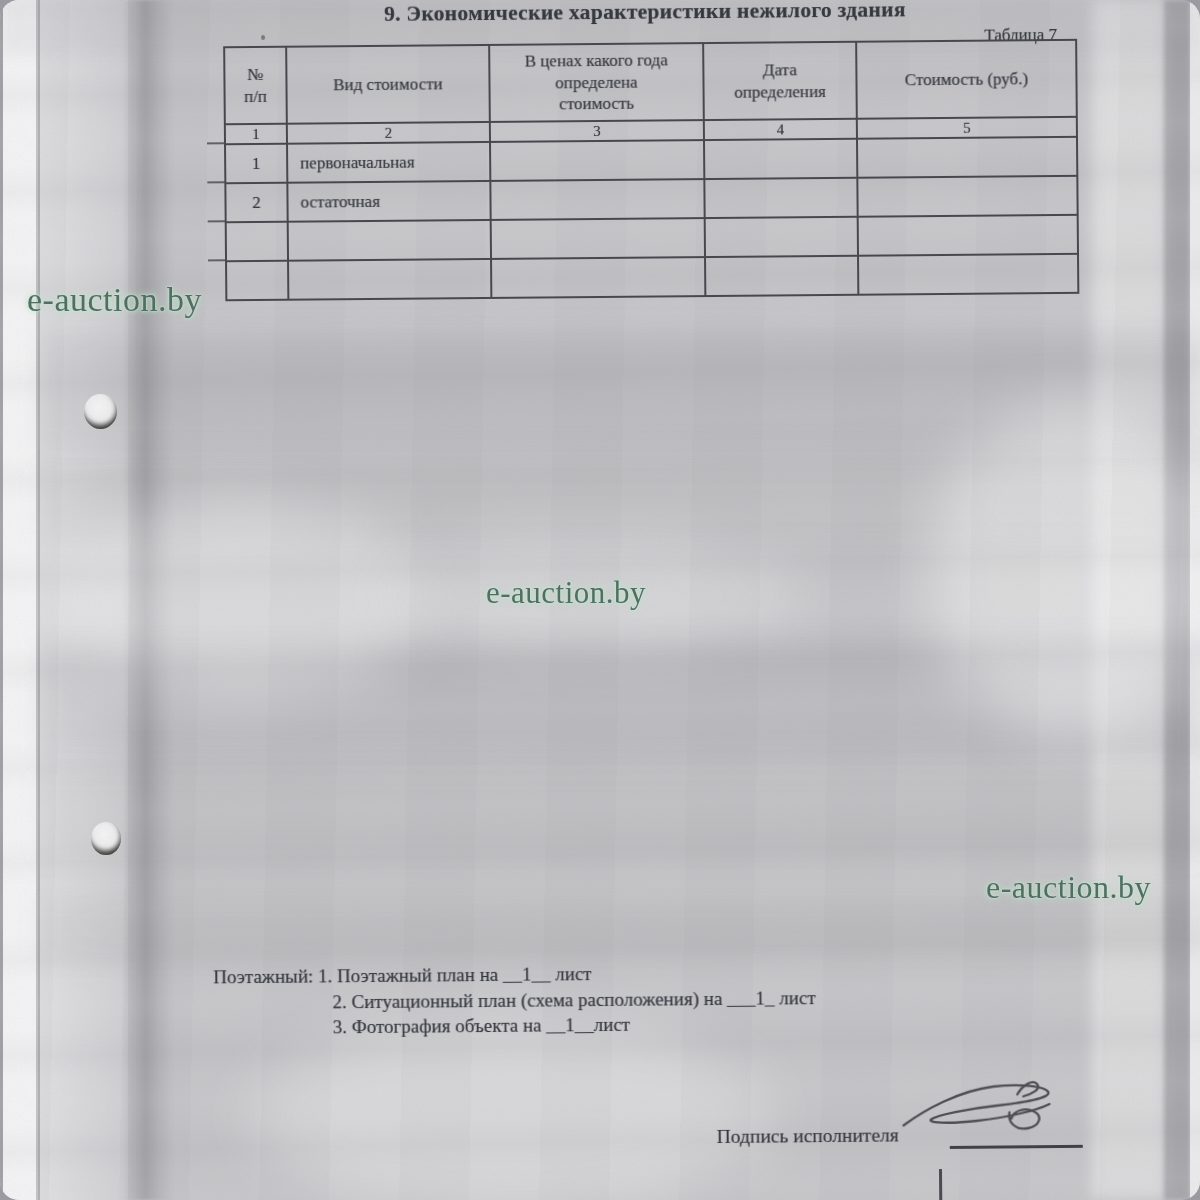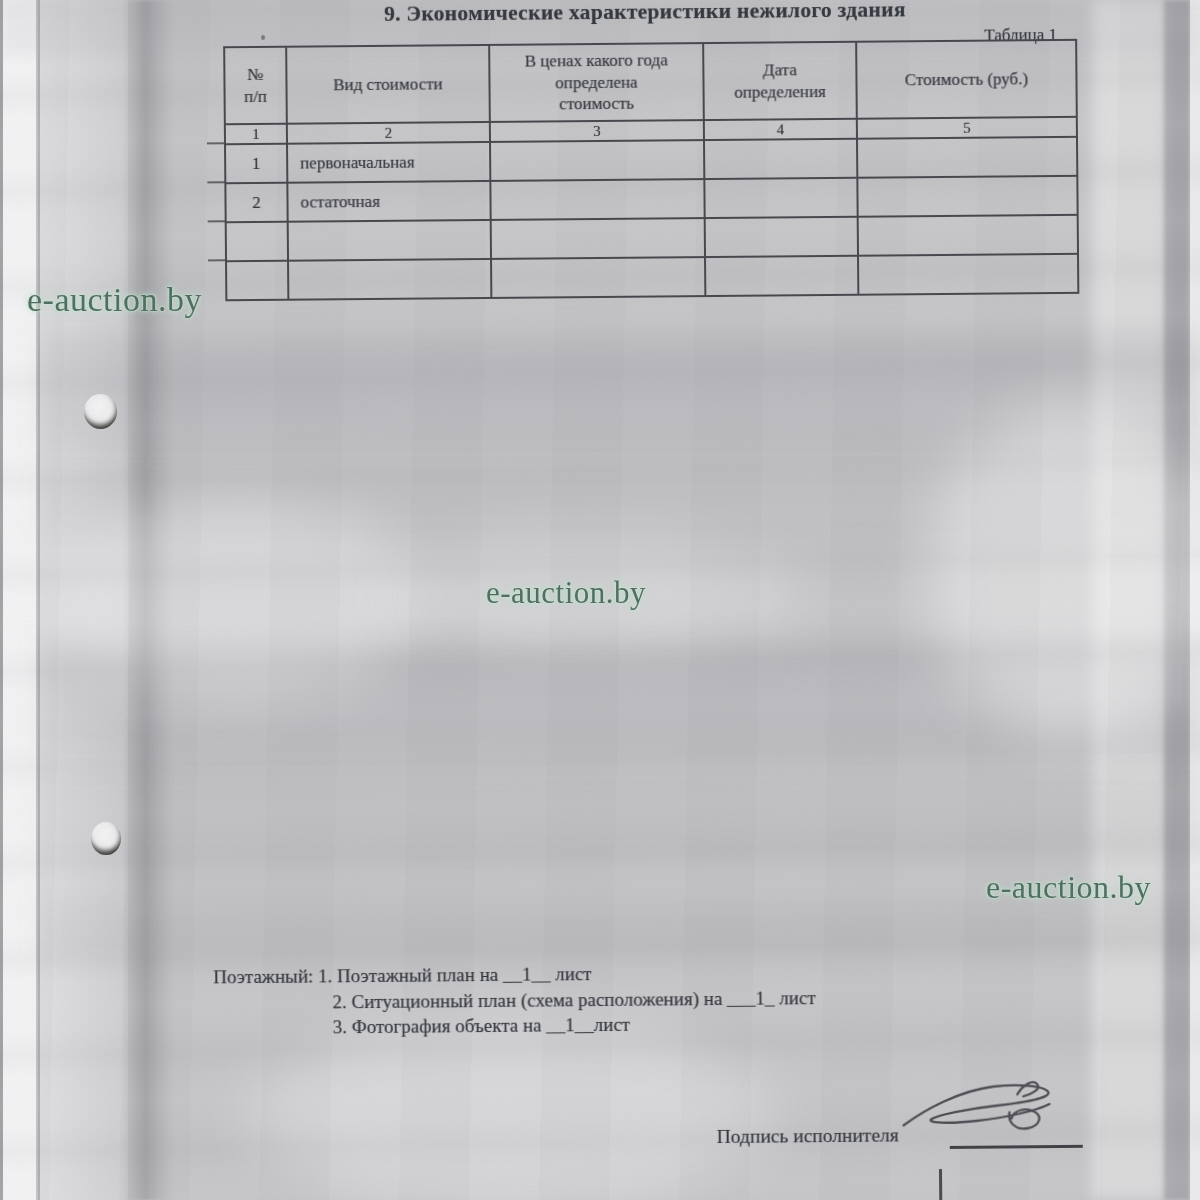--- a/index.html
+++ b/index.html
@@ -2,20 +2,21 @@
 <html style="--watermark-text: #4d6c5f; --watermark-glow: #bfe2cc; --ink: #30333a; --paper: #c6c6c9;"><head>
 <meta charset="utf-8">
 <style>
   html,body{margin:0;padding:0;}
   body{width:1200px;height:1200px;overflow:hidden;background:#9a9aa0;}
   .page{
     position:relative;width:1200px;height:1200px;overflow:hidden;
     background:#c6c6c9;
     font-family:"Liberation Serif","DejaVu Serif",serif;
     color:var(--ink,#30333a);
+    border-radius:19px;
   }
   
   .abs{position:absolute;}
   .edge-left-dark{left:0;top:0;width:3px;height:1200px;background:#a4a4a8;}
   .edge-left-white{left:3px;top:0;width:33px;height:1200px;background:#fafafb;}
   .edge-left-line{left:38px;top:0;width:2px;height:1200px;background:rgba(150,150,156,.45);}
   .left-light-zone{left:40px;top:0;width:88px;height:1200px;background:linear-gradient(90deg,#e0e0e2,#cfcfd2);}
   .left-fold-shadow{left:122px;top:0;width:52px;height:1200px;
     background:linear-gradient(90deg,rgba(70,70,76,0) 0%,rgba(70,70,76,.26) 45%,rgba(70,70,76,.12) 70%,rgba(70,70,76,0) 100%);
     filter:blur(1.5px);}
@@ -107,21 +108,21 @@
   <div class="abs blob l3"></div>
   <div class="abs blob l4"></div>
   <div class="abs bands"></div>
 
   <div class="abs hole h1"></div>
   <div class="abs hole h2"></div>
 
   <div class="content">
     <div class="dot"></div>
     <div class="title">9. Экономические характеристики нежилого здания</div>
-    <div class="tcaption">Таблица 1</div>
+    <div class="tcaption">Таблица 7</div>
 
     <table class="econ">
       <colgroup>
         <col style="width:62px">
           <col style="width:203px">
           <col style="width:214px">
         <col style="width:153px">
           <col style="width:220px">
       </colgroup>
       <tbody>

